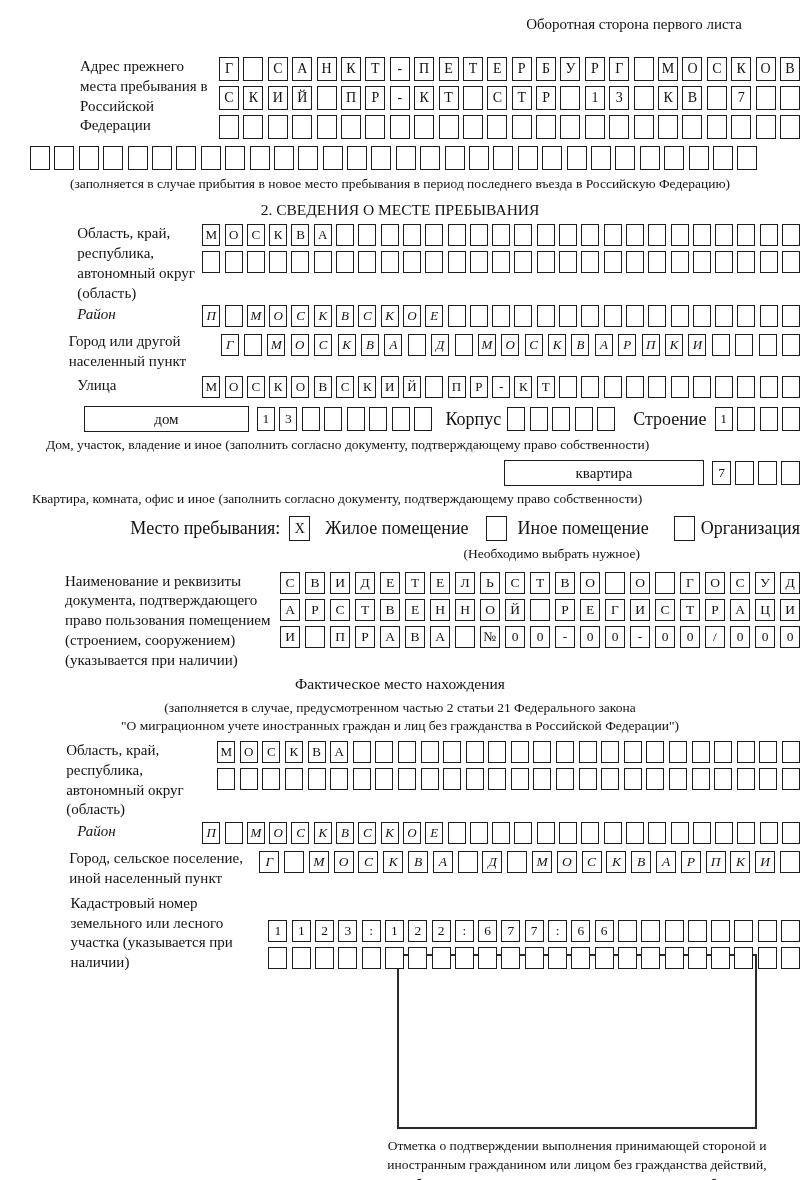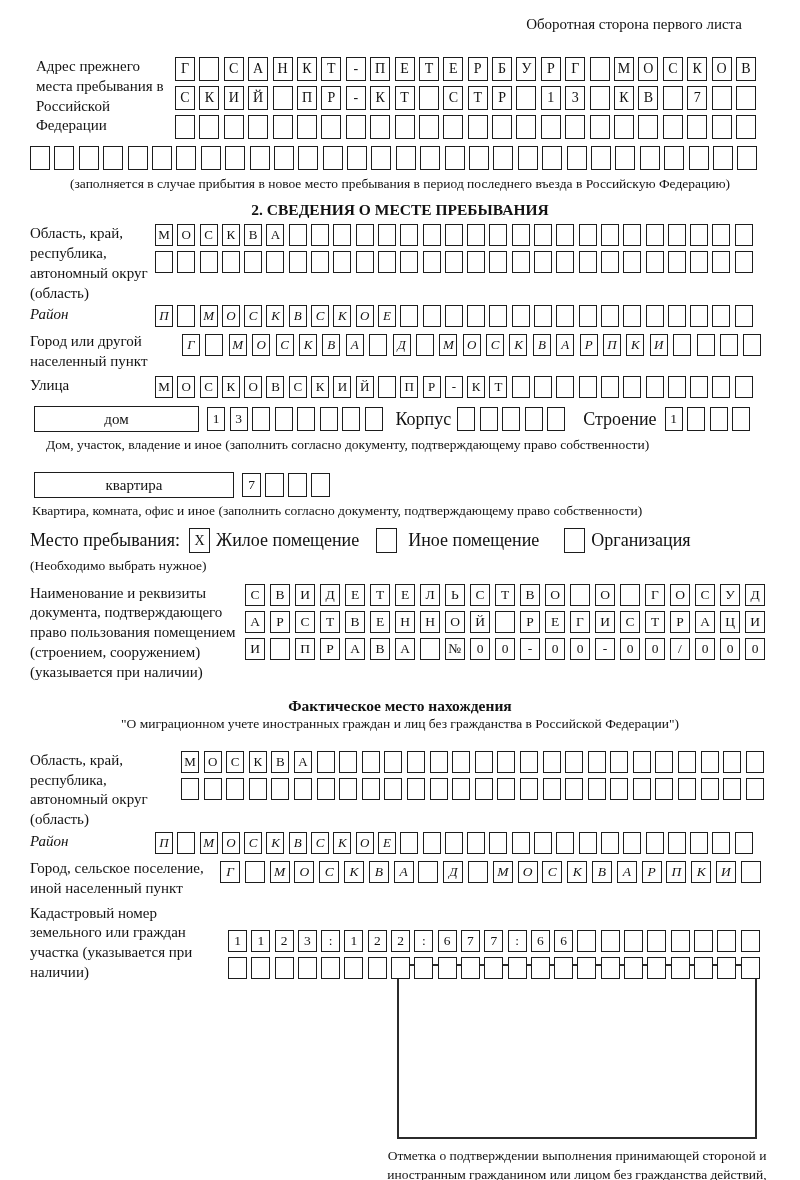--- a/index.html
+++ b/index.html
@@ -3,21 +3,21 @@
 <meta charset="utf-8">
 <style>
   html,body { margin:0; padding:0; background:#fff; }
   .page {
     position:relative; width:800px; height:1180px; box-sizing:border-box;
     padding:16px 0 0 30px; overflow:hidden; background:#fff; color:#121212;
     font-family:"Liberation Serif","DejaVu Serif",serif; font-size:15px;
   }
   .top-note { text-align:right; padding-right:58px; font-size:15px; }
 
-  .frow { display:flex; align-items:flex-start; }
+  .frow { display:flex; align-items:flex-start;justify-content:flex-end; }
   .flabel { flex-shrink:0; font-size:15px; line-height:1.32; box-sizing:border-box; }
   .gridcol { display:flex; flex-direction:column; }
   .gridcol .cellrow { margin-bottom:5px; }
 
   .cellrow { display:flex; }
   .cell {
     box-sizing:border-box; border:1.5px solid #1d1d1d; background:#fff;
     display:flex; align-items:center; justify-content:center; flex-shrink:0;
   }
   .g24 { column-gap:4.4px; } .g24 .cell { width:20px; height:24px; font-size:14px; }
@@ -35,33 +35,33 @@
     display:flex; align-items:center; justify-content:center; font-size:15px; flex-shrink:0;
   }
   .dom-box { width:165px; }
   .kv-box  { width:200px; }
 
   .cb {
     box-sizing:border-box; width:21px; height:25px; border:1.5px solid #1d1d1d;
     display:flex; align-items:center; justify-content:center; font-size:14px; flex-shrink:0;
   }
 
-  .sec-title { font-weight:bold; font-size:15.5px; text-align:center; width:740px; }
+  .sec-title { font-weight:normal; font-size:15.5px; text-align:center; width:740px; }
   .note { font-size:13.5px; line-height:1.35; }
   .wide-center { width:740px; text-align:center; }
-  .stay-note { width:610px; text-align:left; }
+  .stay-note { width:610px; text-align:right; }
 
   .inline-lbl { font-size:18px; white-space:nowrap; }
 
   .stamp-wrap { width:382px; margin-left:auto; margin-right:32px; margin-top:-20px; }
   .stamp-box { width:360px; height:175px; border:2px solid #2b2b2b; margin:0 auto; box-sizing:border-box; }
   .stamp-caption { margin-top:7px; text-align:center; font-size:13.5px; line-height:1.42; }
 
-  .mt2{margin-top:2px;font-style:italic;} .mt4{margin-top:4px;} .mt5{margin-top:5px;} .mt6{margin-top:18px;}
-  .mt8{margin-top:8px;} .mt14{margin-top:14px;} .mt24{margin-top:24px;}
+  .mt2{margin-top:2px;font-style:italic;} .mt4{margin-top:4px;} .mt5{margin-top:5px;} .mt6{margin-top:6px;}
+  .mt8{margin-top:8px;} .mt14{margin-top:4px;} .mt24{margin-top:24px;}
 
   .w145{width:145px;} .w125{width:125px;} .w152{width:152px;} .w215{width:215px;}
   .w151{width:151px;} .w190{width:190px;} .w198{width:198px;}
   .pl6{padding-left:6px;}
 </style>
 </head>
 <body>
 
 <div class="page">
 
@@ -384,21 +384,21 @@
         <span class="cell"></span>
         <span class="cell"></span>
         <span class="cell"></span>
       </div>
   </div>
   <div class="note mt4" style="margin-left:2px;">Квартира, комната, офис и иное (заполнить согласно документу, подтверждающему право собственности)</div>
 
   <div class="frow mt8" style="align-items:center;">
     <div class="inline-lbl">Место пребывания:</div>
     <div class="cb" style="margin-left:9px;">X</div>
-    <div class="inline-lbl" style="margin-left:6px;">Жилое помещение</div>
+    <div class="inline-lbl" style="margin-left:15px;">Жилое помещение</div>
     <div class="cb" style="margin-left:17px;"></div>
     <div class="inline-lbl" style="margin-left:11px;">Иное помещение</div>
     <div class="cb" style="margin-left:25px;"></div>
     <div class="inline-lbl" style="margin-left:6px;">Организация</div>
   </div>
   <div class="note stay-note mt4">(Необходимо выбрать нужное)</div>
 
   <div class="frow mt8">
     <div class="flabel w215">Наименование и реквизиты документа, подтверждающего право пользования помещением (строением, сооружением) (указывается при наличии)</div>
     <div class="gridcol">
@@ -468,20 +468,21 @@
           <span class="cell">0</span>
           <span class="cell">/</span>
           <span class="cell">0</span>
           <span class="cell">0</span>
           <span class="cell">0</span>
         </div>
     </div>
   </div>
 
   <div class="sec-title mt14">Фактическое место нахождения</div>
+  <div class="note wide-center mt6">(заполняется в случае, предусмотренном частью 2 статьи 21 Федерального закона</div>
   <div class="note wide-center">"О миграционном учете иностранных граждан и лиц без гражданства в Российской Федерации")</div>
 
   <div class="frow mt6">
     <div class="flabel w151">Область, край, республика, автономный округ (область)</div>
     <div class="gridcol">
       <div class="cellrow g26r">
           <span class="cell">М</span>
           <span class="cell">О</span>
           <span class="cell">С</span>
           <span class="cell">К</span>
@@ -594,21 +595,21 @@
         <span class="cell">А</span>
         <span class="cell">Р</span>
         <span class="cell">П</span>
         <span class="cell">К</span>
         <span class="cell">И</span>
         <span class="cell"></span>
       </div>
   </div>
 
   <div class="frow mt5">
-    <div class="flabel w198">Кадастровый номер земельного или граждан участка (указывается при наличии)</div>
+    <div class="flabel w198">Кадастровый номер земельного или лесного участка (указывается при наличии)</div>
     <div class="gridcol" style="margin-top:26px;">
       <div class="cellrow gcad">
           <span class="cell">1</span>
           <span class="cell">1</span>
           <span class="cell">2</span>
           <span class="cell">3</span>
           <span class="cell">:</span>
           <span class="cell">1</span>
           <span class="cell">2</span>
           <span class="cell">2</span>

